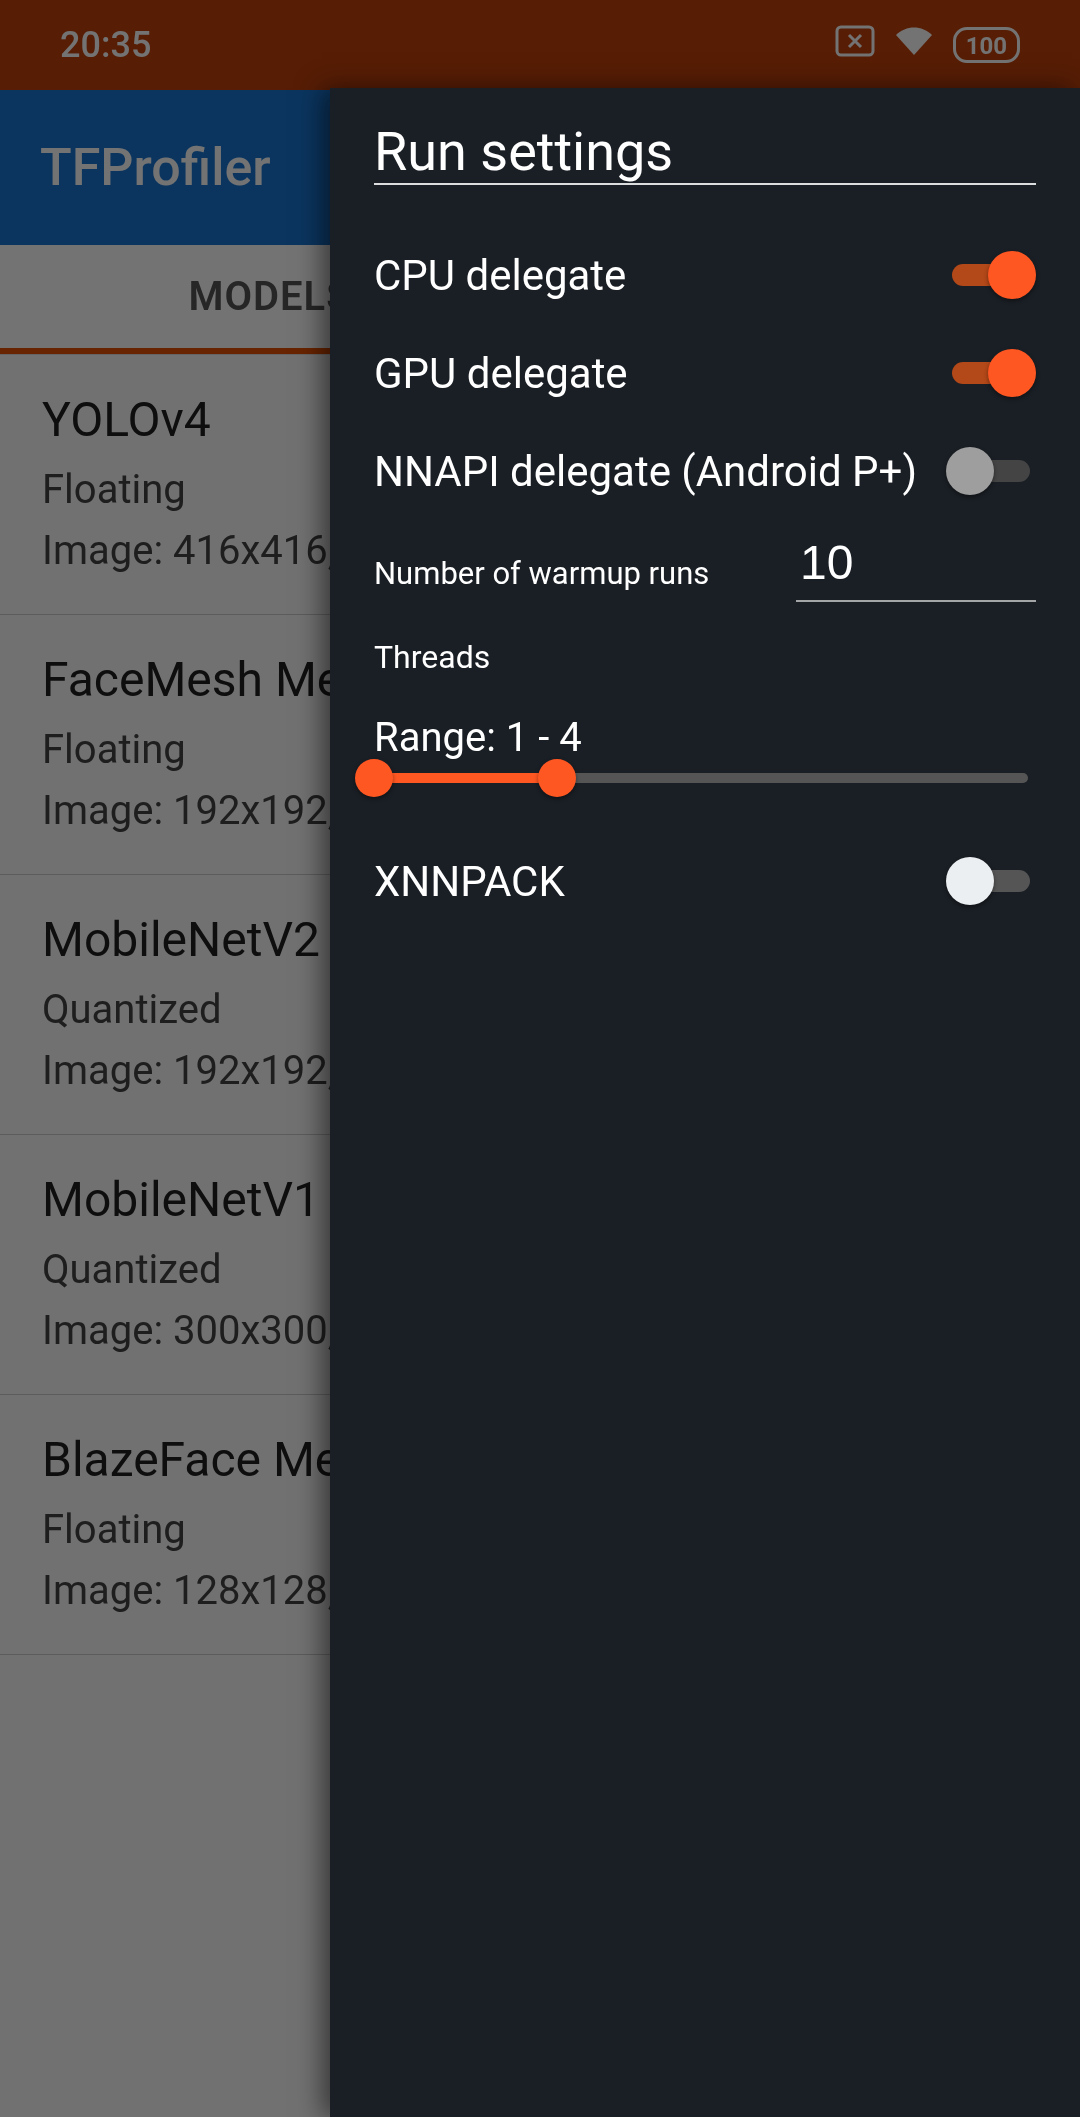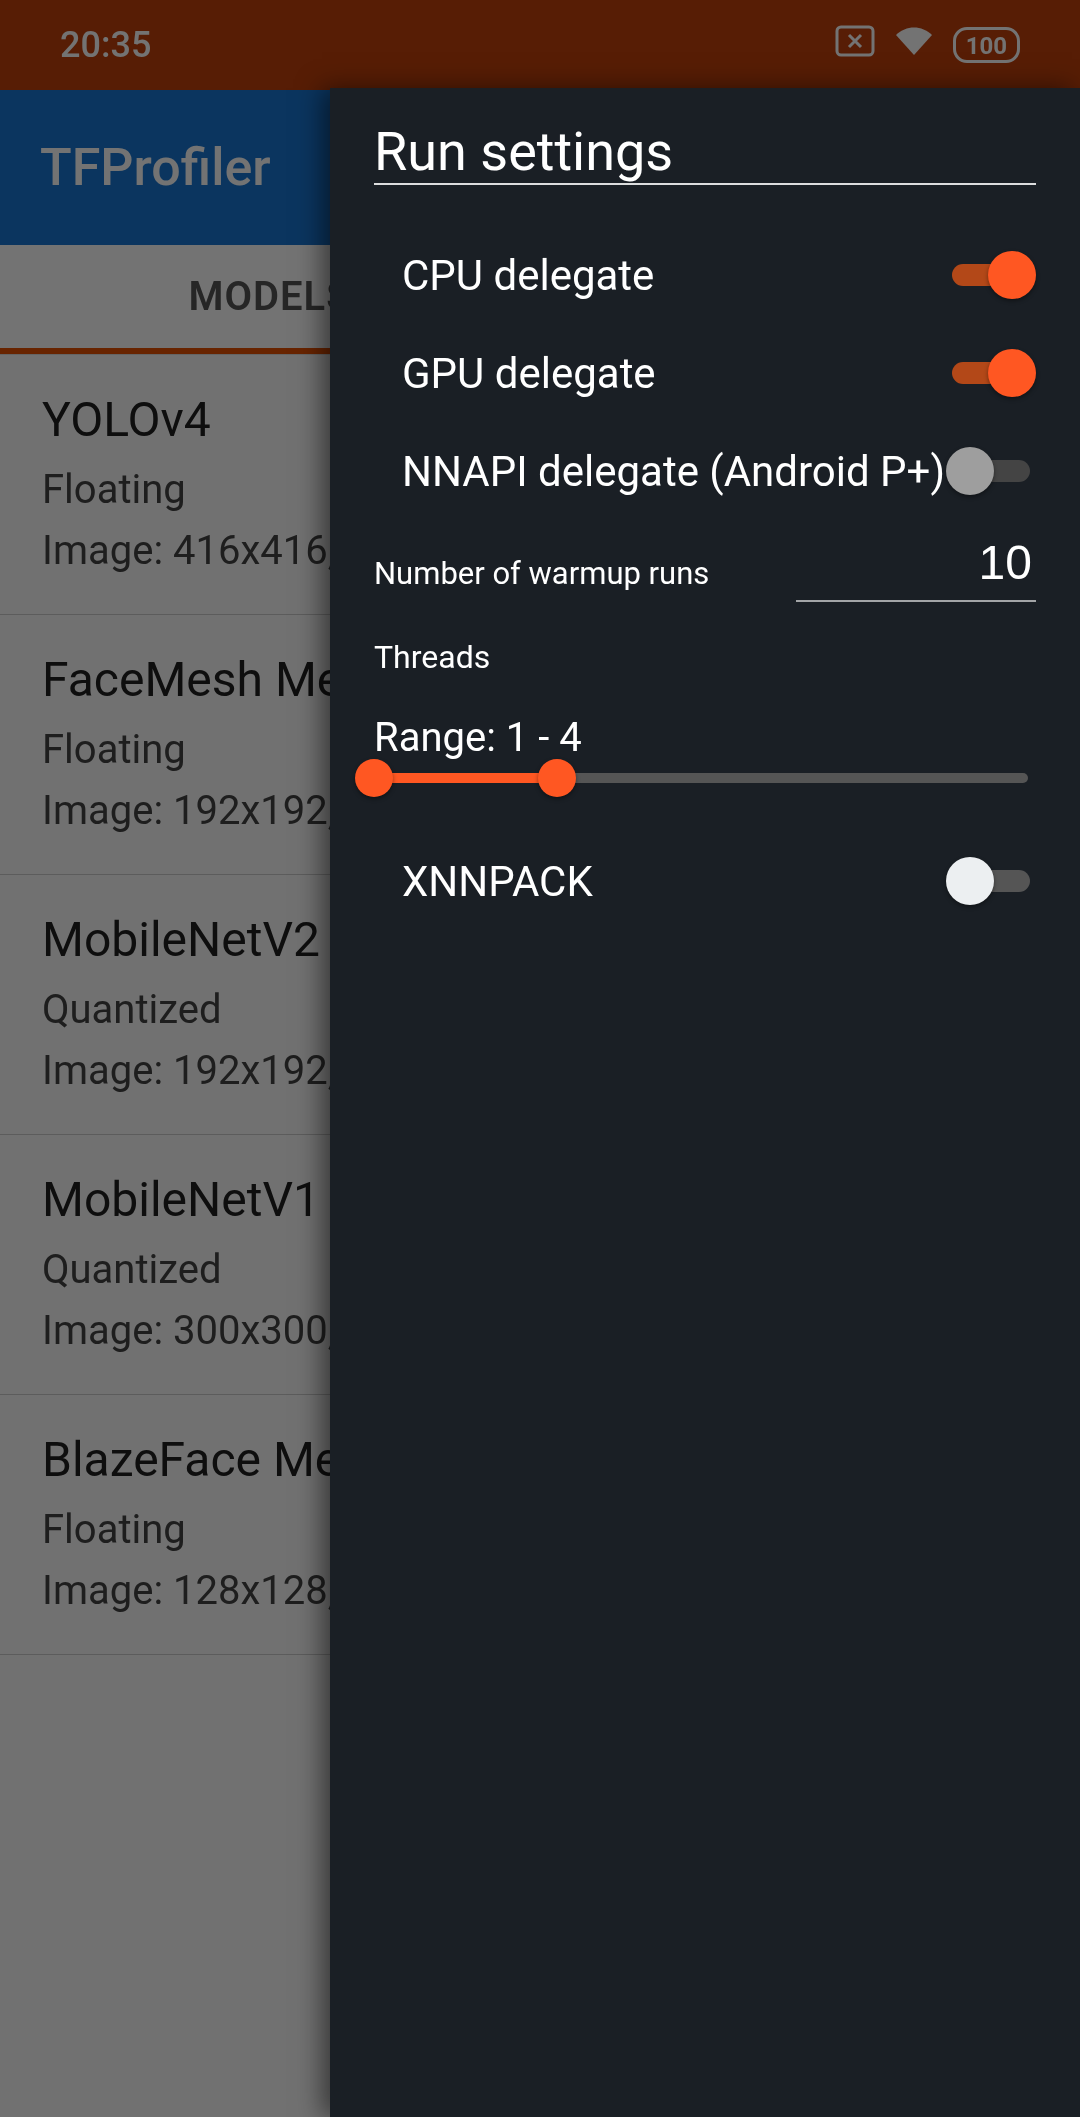--- a/index.html
+++ b/index.html
@@ -37,35 +37,35 @@
   
   .scrim { position:absolute; inset:0; background:rgba(0,0,0,0.55); }
 
   
   .panel {
     position:absolute; top:88px; right:0; width:750px; bottom:0;
     background:#1a1f25; color:#fff; padding: 32px 44px 0 44px;
     box-shadow: -8px 0 24px rgba(0,0,0,.5);
   }
   .panel h1 { font-size:54px; font-weight:400; border-bottom:2px solid rgba(255,255,255,.85); margin-bottom:42px;}
-  .setting { display:flex; align-items:center; justify-content:space-between; min-height:96px; margin-bottom:2px;margin-left:28px;}
+  .setting { display:flex; align-items:center; justify-content:space-between; min-height:96px; margin-bottom:2px;}
   .setting .label { font-size:42px; color:#fff; font-weight:400;}
   
   .toggle { position:relative; width:90px; height:48px; }
   .toggle .track { position:absolute; left:6px; right:6px; top:13px; height:22px; border-radius:12px; background:#555; }
   .toggle.on .track { background:#b34818; }
   .toggle .thumb { position:absolute; top:0; width:48px; height:48px; border-radius:50%; background:#bdbdbd; box-shadow:0 2px 4px rgba(0,0,0,.4);}
   .toggle.on .thumb { right:0; background:#ff5722; }
   .toggle.off .thumb { left:0; background:#eceff1; }
   .toggle.disabled .thumb { background:#9e9e9e; }
   .toggle.disabled .track { background:#444; }
 
   .input-row { display:flex; align-items:flex-end; justify-content:space-between; margin-top:10px; margin-bottom:36px;}
   .input-row .label { font-size:31px; padding-bottom:10px;}
-  .num-input { width:240px; border:none; border-bottom:2px solid rgba(255,255,255,.6); background:transparent; color:#fff; font-size:48px; text-align:right; padding: 6px 4px 10px; }
+  .num-input { width:240px; border:none; border-bottom:2px solid rgba(255,255,255,.6); background:transparent; color:#fff; font-size:48px; padding: 6px 4px 10px; }
 
   .section-label { font-size:32px; margin-top:28px; margin-bottom:38px;}
   .range-label { font-size:40px; margin-bottom:12px;}
   .range-track { position:relative; height:10px; background:#555; border-radius:5px; margin: 12px 0 50px; width: calc(100% - 8px);}
   .range-fill { position:absolute; height:10px; background:#ff5722; border-radius:5px; }
   .range-thumb { position:absolute; top:-14px; width:38px; height:38px; border-radius:50%; background:#ff5722; transform:translateX(-50%); box-shadow:0 2px 4px rgba(0,0,0,.4);}
 </style>
 </head>
 <body>
 

